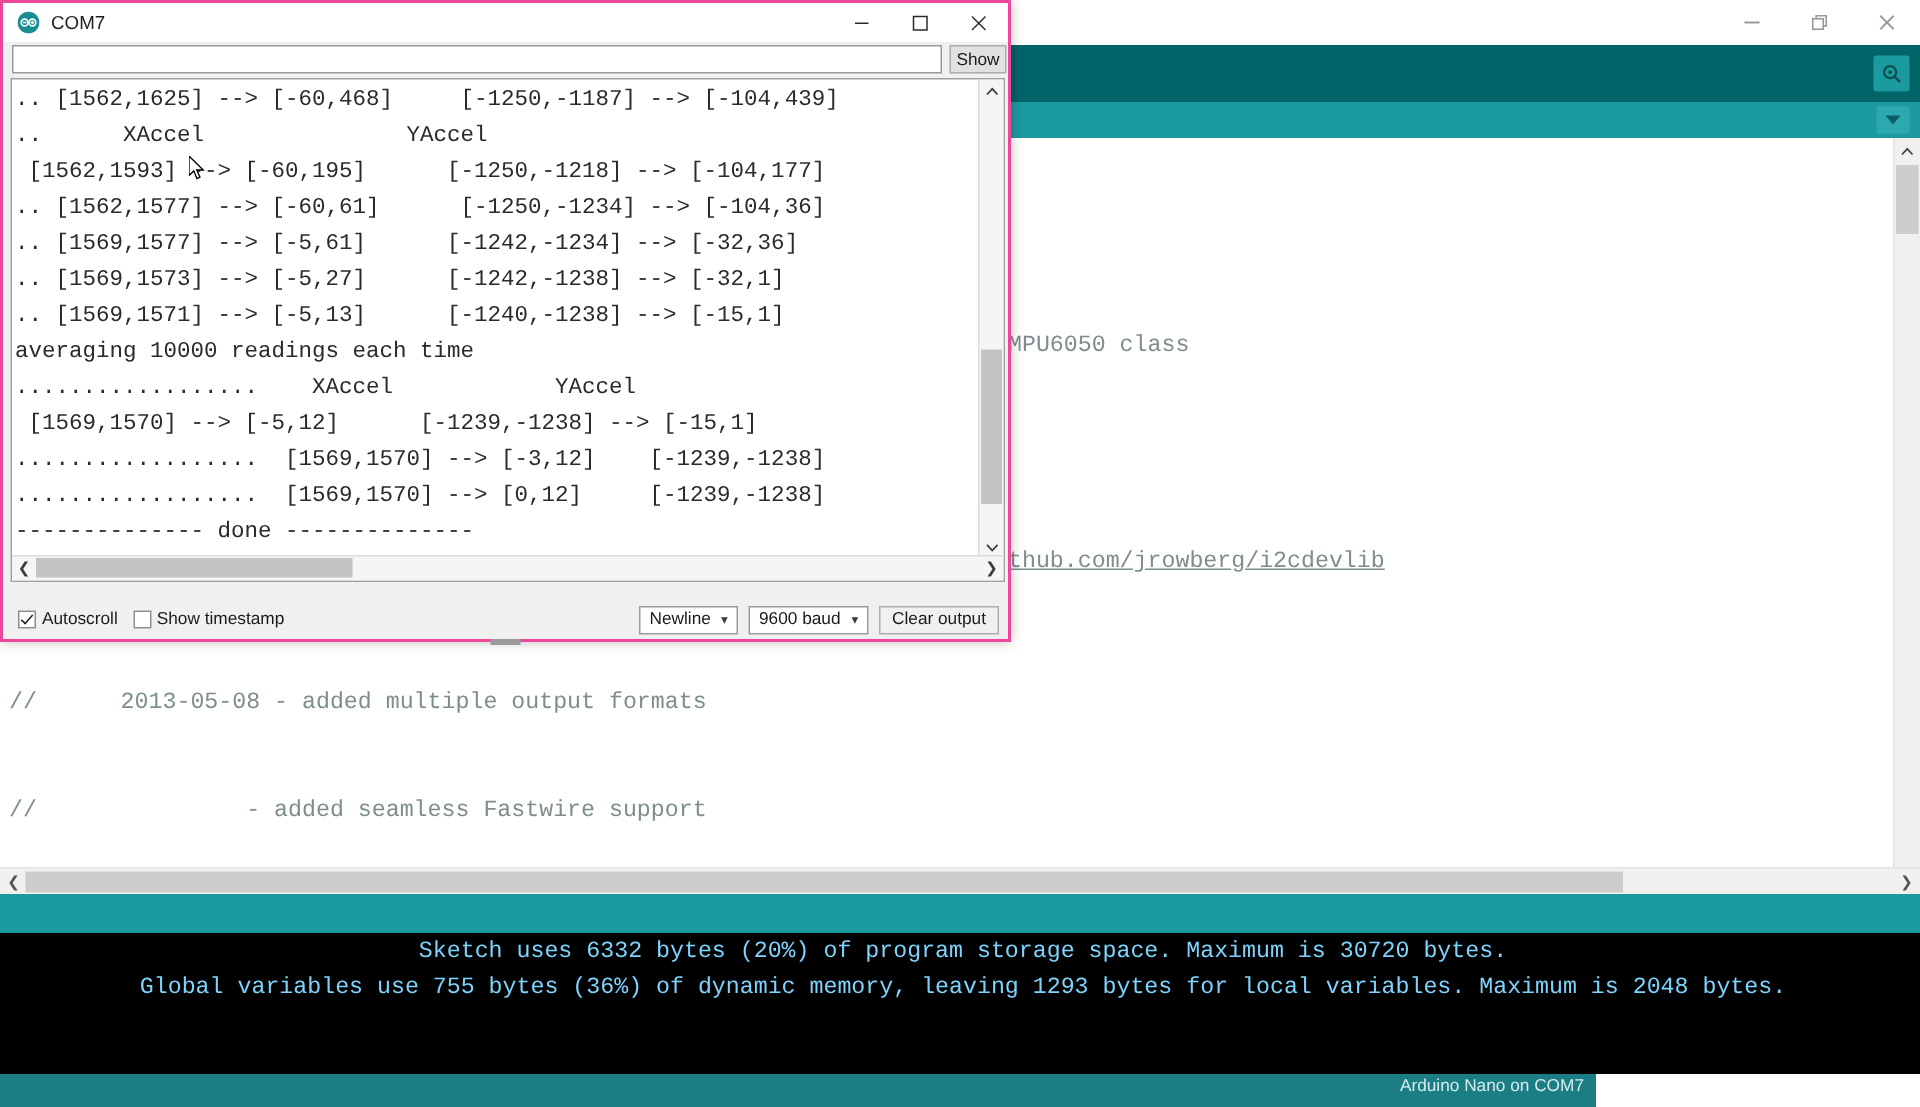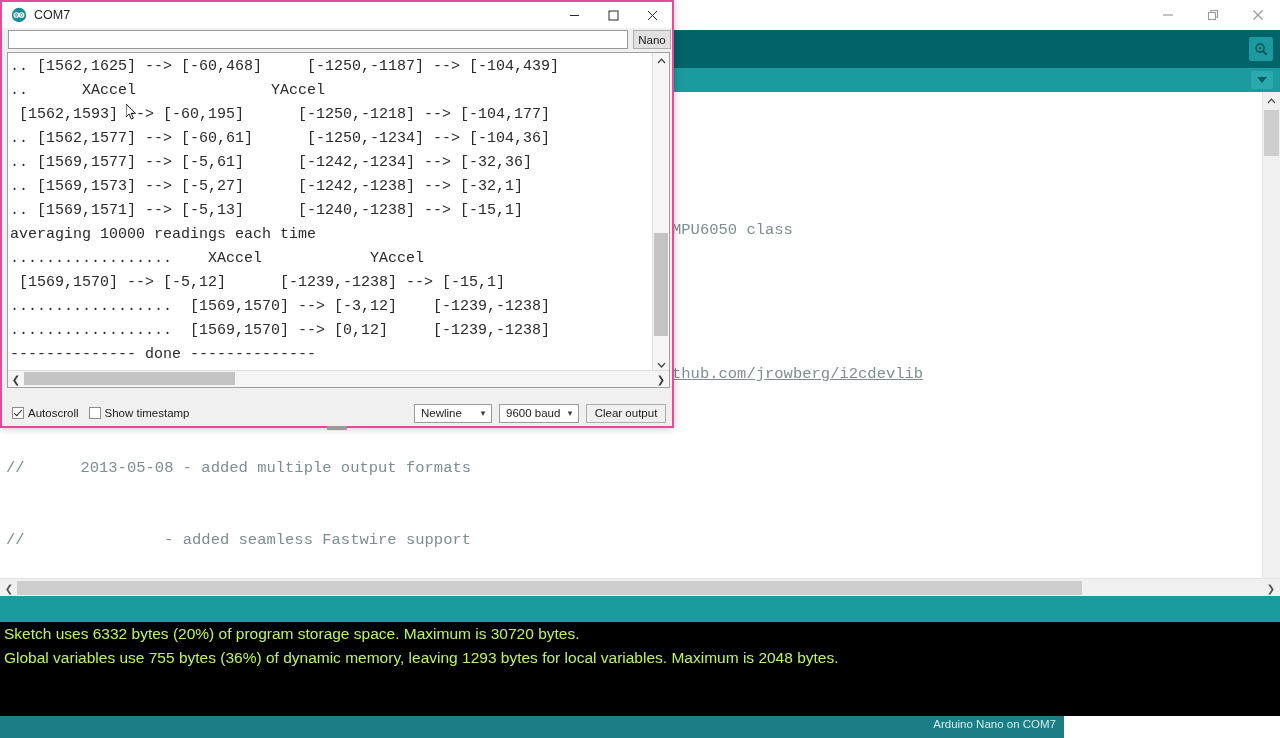--- a/index.html
+++ b/index.html
@@ -91,23 +91,23 @@
 
   .ide-statusstrip {
     position: absolute; left: 0; top: 596px; width: 1280px; height: 26px;
     background: #1b9ba0;
   }
   .ide-console {
     position: absolute; left: 0; top: 622px; width: 1280px; height: 94px;
     background: #000000; overflow: hidden;
   }
   .console-line {
-    font-family: Liberation Sans, sans-serif;
-    font-size: 15.5px; line-height: 24px; color: #bef264;
-    white-space: pre; padding-left: 4px;
+    font-family: Liberation Mono, monospace;
+    font-size: 15.5px; line-height: 24px; color: #7dd3fc;
+    white-space: pre; padding-left: 4px; text-align: center;
   }
   .ide-statusbar {
     position: absolute; left: 0; top: 716px; width: 1064px; height: 22px;
     background: #1b7e84;
   }
   .ide-board-label {
     position: absolute; right: 8px; top: 2px;
     font-size: 11.5px; color: #d6eced;
     font-family: "Liberation Sans", sans-serif;
   }
@@ -219,21 +219,21 @@
   .sm-select {
     height: 19px; background: #ffffff; border: 1px solid #9a9a9a; box-sizing: border-box;
     display: flex; align-items: center; margin-left: 7px; font-size: 11.5px; color: #1a1a1a;
     font-family: "Liberation Sans", sans-serif;
   }
   .sm-select .val { padding-left: 6px; white-space: nowrap; }
   .sm-select .chev {
     margin-left: auto; width: 16px; display: flex; align-items: center; justify-content: center;
     color: #3b3b3b; font-size: 9px;
   }
-  #select-newline { width: 78px; }
+  #select-newline { width: 66px; }
   #select-baud { width: 80px; }
   .sm-clear {
     height: 19px; width: 80px; margin-left: 7px; background: #f0f0f0;
     border: 1px solid #adadad; box-sizing: border-box;
     display: flex; align-items: center; justify-content: center;
     font-size: 11.5px; color: #1a1a1a; font-family: "Liberation Sans", sans-serif;
   }
 
   .sm-resize-grip {
     position: absolute; left: 50%; margin-left: -10px; bottom: -4px;
@@ -362,21 +362,21 @@
           <svg width="11" height="11" viewBox="0 0 11 11">
             <line x1="1" y1="1" x2="10" y2="10" stroke="#2b2b2b" stroke-width="1"></line>
             <line x1="10" y1="1" x2="1" y2="10" stroke="#2b2b2b" stroke-width="1"></line>
           </svg>
         </div>
       </div>
     </div>
 
     <div class="sm-sendrow">
       <input class="sm-input" type="text" value="" placeholder="" style="">
-      <div class="sm-send">Nano</div>
+      <div class="sm-send">Show</div>
     </div>
 
     <div class="sm-output">
       <div class="sm-textarea">
         <div class="sm-line">.. [1562,1625] --&gt; [-60,468]     [-1250,-1187] --&gt; [-104,439]</div>
         <div class="sm-line">..      XAccel               YAccel</div>
         <div class="sm-line"> [1562,1593] --&gt; [-60,195]      [-1250,-1218] --&gt; [-104,177]</div>
         <div class="sm-line">.. [1562,1577] --&gt; [-60,61]      [-1250,-1234] --&gt; [-104,36]</div>
         <div class="sm-line">.. [1569,1577] --&gt; [-5,61]      [-1242,-1234] --&gt; [-32,36]</div>
         <div class="sm-line">.. [1569,1573] --&gt; [-5,27]      [-1242,-1238] --&gt; [-32,1]</div>

